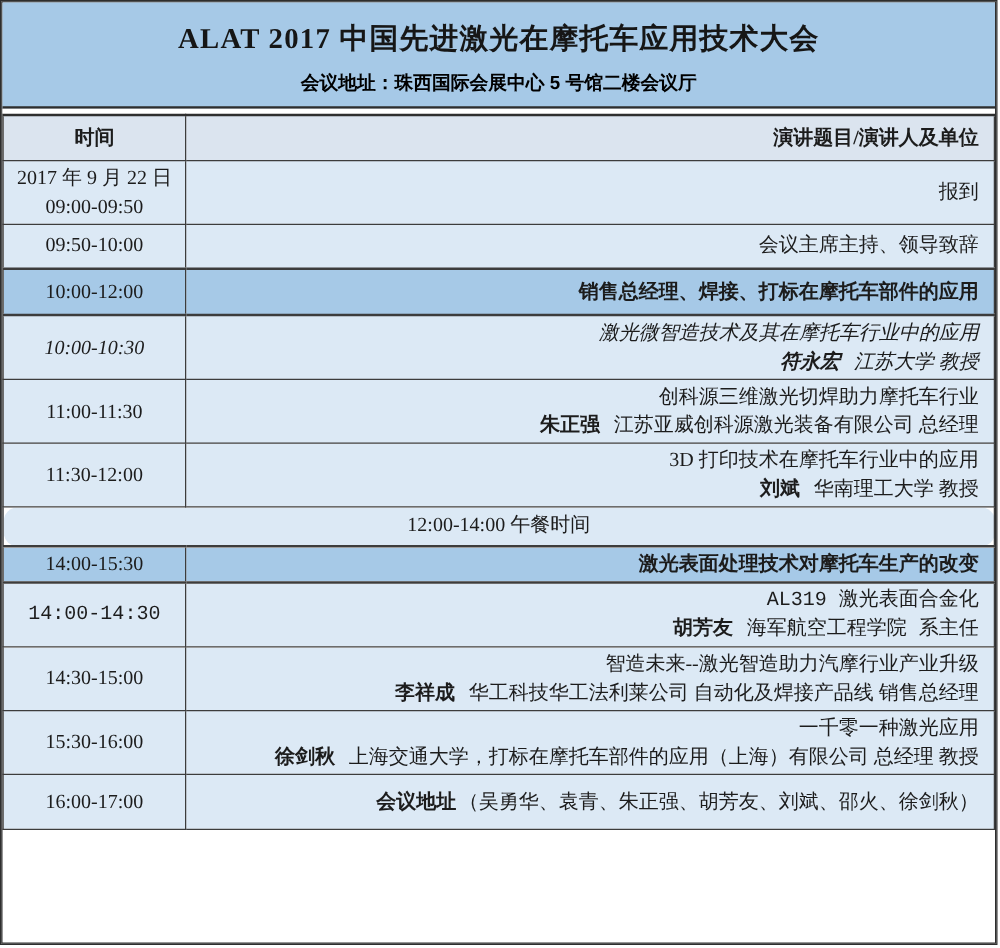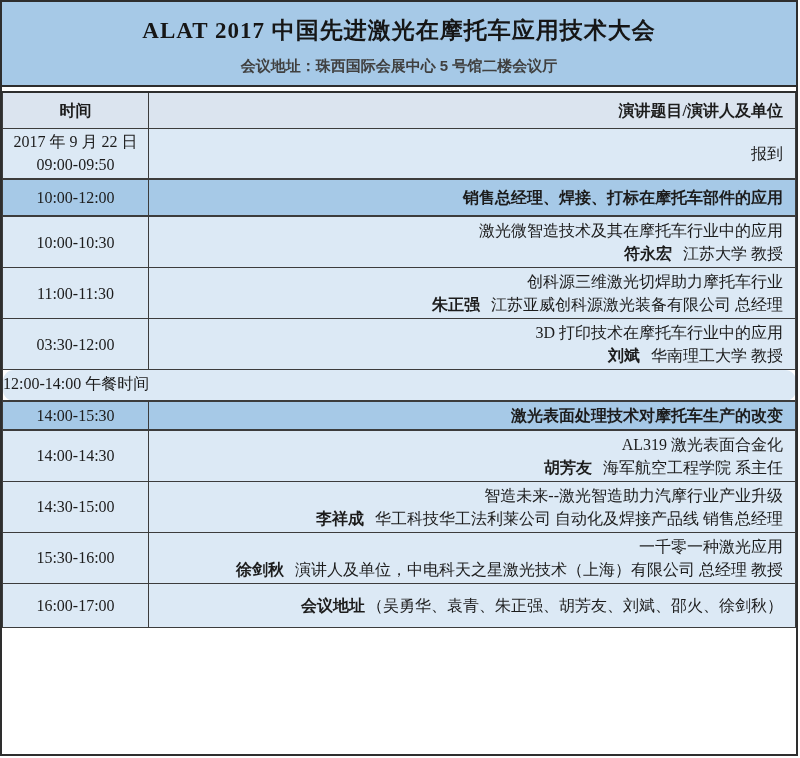--- a/index.html
+++ b/index.html
@@ -26,21 +26,21 @@
     padding-top:13px;
   }
   .conf-title {
     font-size:23px; font-weight:bold; letter-spacing:1px;
     color:#161616;
   }
   .conf-subtitle {
     margin-top:11px;
     font-size:15px; font-weight:bold;
     font-family:"Liberation Sans","DejaVu Sans",sans-serif;
-    color:#404040;
+    color:#000000;
   }
   .spacer { height:4px; background:#ffffff; }
   table.sched {
     width:100%;
     border-collapse:collapse;
     table-layout:fixed;
     border-top:2px solid var(--border_dark,#2e2e2e);
   }
   col.c-time { width:146px; }
   td, th {
@@ -64,20 +64,21 @@
     background:var(--row_bg,#dce9f5);
     padding:2px 12px;
     line-height:23px;
     text-align:right;
   }
   tr.section td { background:var(--section_bg,#a6c9e7); }
   tr.section td.content { font-weight:bold; }
   tr.section td { border-top:2px solid var(--border_line,#3c3c3c); border-bottom:2px solid var(--border_line,#3c3c3c); }
   td.break {
     background:var(--row_bg,#dce9f5);
+    text-align:center;
     border-radius:11px;
   }
   .spk { font-weight:bold; }
   .aff { margin-left:11px; }
   .part { margin-left:2px; }
   .topic, .who { white-space:nowrap; }
 </style>
 </head>
 <body>
 
@@ -103,82 +104,86 @@
     </tr>
 
     <tr style="height:51px;padding-left:45px;">
       <td class="time">
         <div>2017 年 9 月 22 日</div>
         <div>09:00-09:50</div>
       </td>
       <td class="content">报到</td>
     </tr>
 
+    <tr style="height:36px;">
+      <td class="time">09:50-10:00</td>
+      <td class="content">会议主席主持、领导致辞</td>
+    </tr>
 
     <tr class="section" style="height:37px;font-family:Liberation Serif, serif;">
       <td class="time">10:00-12:00</td>
       <td class="content">销售总经理、焊接、打标在摩托车部件的应用</td>
     </tr>
 
-    <tr style="height:50px;">
+    <tr style="height:50px;font-style:italic;">
       <td class="time">10:00-10:30</td>
       <td class="content">
         <div class="topic">激光微智造技术及其在摩托车行业中的应用</div>
         <div class="who"><b class="spk">符永宏</b><span class="aff">江苏大学 教授</span></div>
       </td>
     </tr>
 
 
     <tr style="height:48px;">
       <td class="time">11:00-11:30</td>
       <td class="content">
         <div class="topic">创科源三维激光切焊助力摩托车行业</div>
         <div class="who"><b class="spk">朱正强</b><span class="aff">江苏亚威创科源激光装备有限公司 总经理</span></div>
       </td>
     </tr>
 
     <tr style="height:49px;">
-      <td class="time">03:30-12:00</td>
+      <td class="time">11:30-12:00</td>
       <td class="content">
         <div class="topic">3D 打印技术在摩托车行业中的应用</div>
         <div class="who"><b class="spk">刘斌</b><span class="aff">华南理工大学 教授</span></div>
       </td>
     </tr>
 
     <tr style="height:31px;">
       <td colspan="2" class="break">12:00-14:00 午餐时间</td>
     </tr>
 
     <tr class="section" style="height:17px;">
       <td class="time">14:00-15:30</td>
       <td class="content">激光表面处理技术对摩托车生产的改变</td>
     </tr>
 
-    <tr style="height:50px;">
+    <tr style="height:50px;font-family:Liberation Mono, monospace;">
       <td class="time">14:00-14:30</td>
       <td class="content">
         <div class="topic">AL319 激光表面合金化</div>
         <div class="who"><b class="spk">胡芳友</b><span class="aff">海军航空工程学院 系主任</span></div>
       </td>
     </tr>
 
     <tr style="height:48px;">
       <td class="time">14:30-15:00</td>
       <td class="content">
         <div class="topic">智造未来--激光智造助力汽摩行业产业升级</div>
         <div class="who"><b class="spk">李祥成</b><span class="aff">华工科技华工法利莱公司 自动化及焊接产品线 销售总经理</span></div>
       </td>
     </tr>
 
 
     <tr style="height:48px;">
       <td class="time">15:30-16:00</td>
       <td class="content">
         <div class="topic">一千零一种激光应用</div>
-        <div class="who"><b class="spk">徐剑秋</b><span class="aff">演讲人及单位，中电科天之星激光技术（上海）有限公司 总经理 教授</span></div>
+        <div class="who"><b class="spk">徐剑秋</b><span class="aff">上海交通大学，打标在摩托车部件的应用（上海）有限公司 总经理 教授</span></div>
       </td>
     </tr>
 
     <tr style="height:44px;">
       <td class="time">16:00-17:00</td>
       <td class="content">
         <b class="spk">会议地址</b><span class="part">（吴勇华、袁青、朱正强、胡芳友、刘斌、邵火、徐剑秋）</span>
       </td>
     </tr>
 

